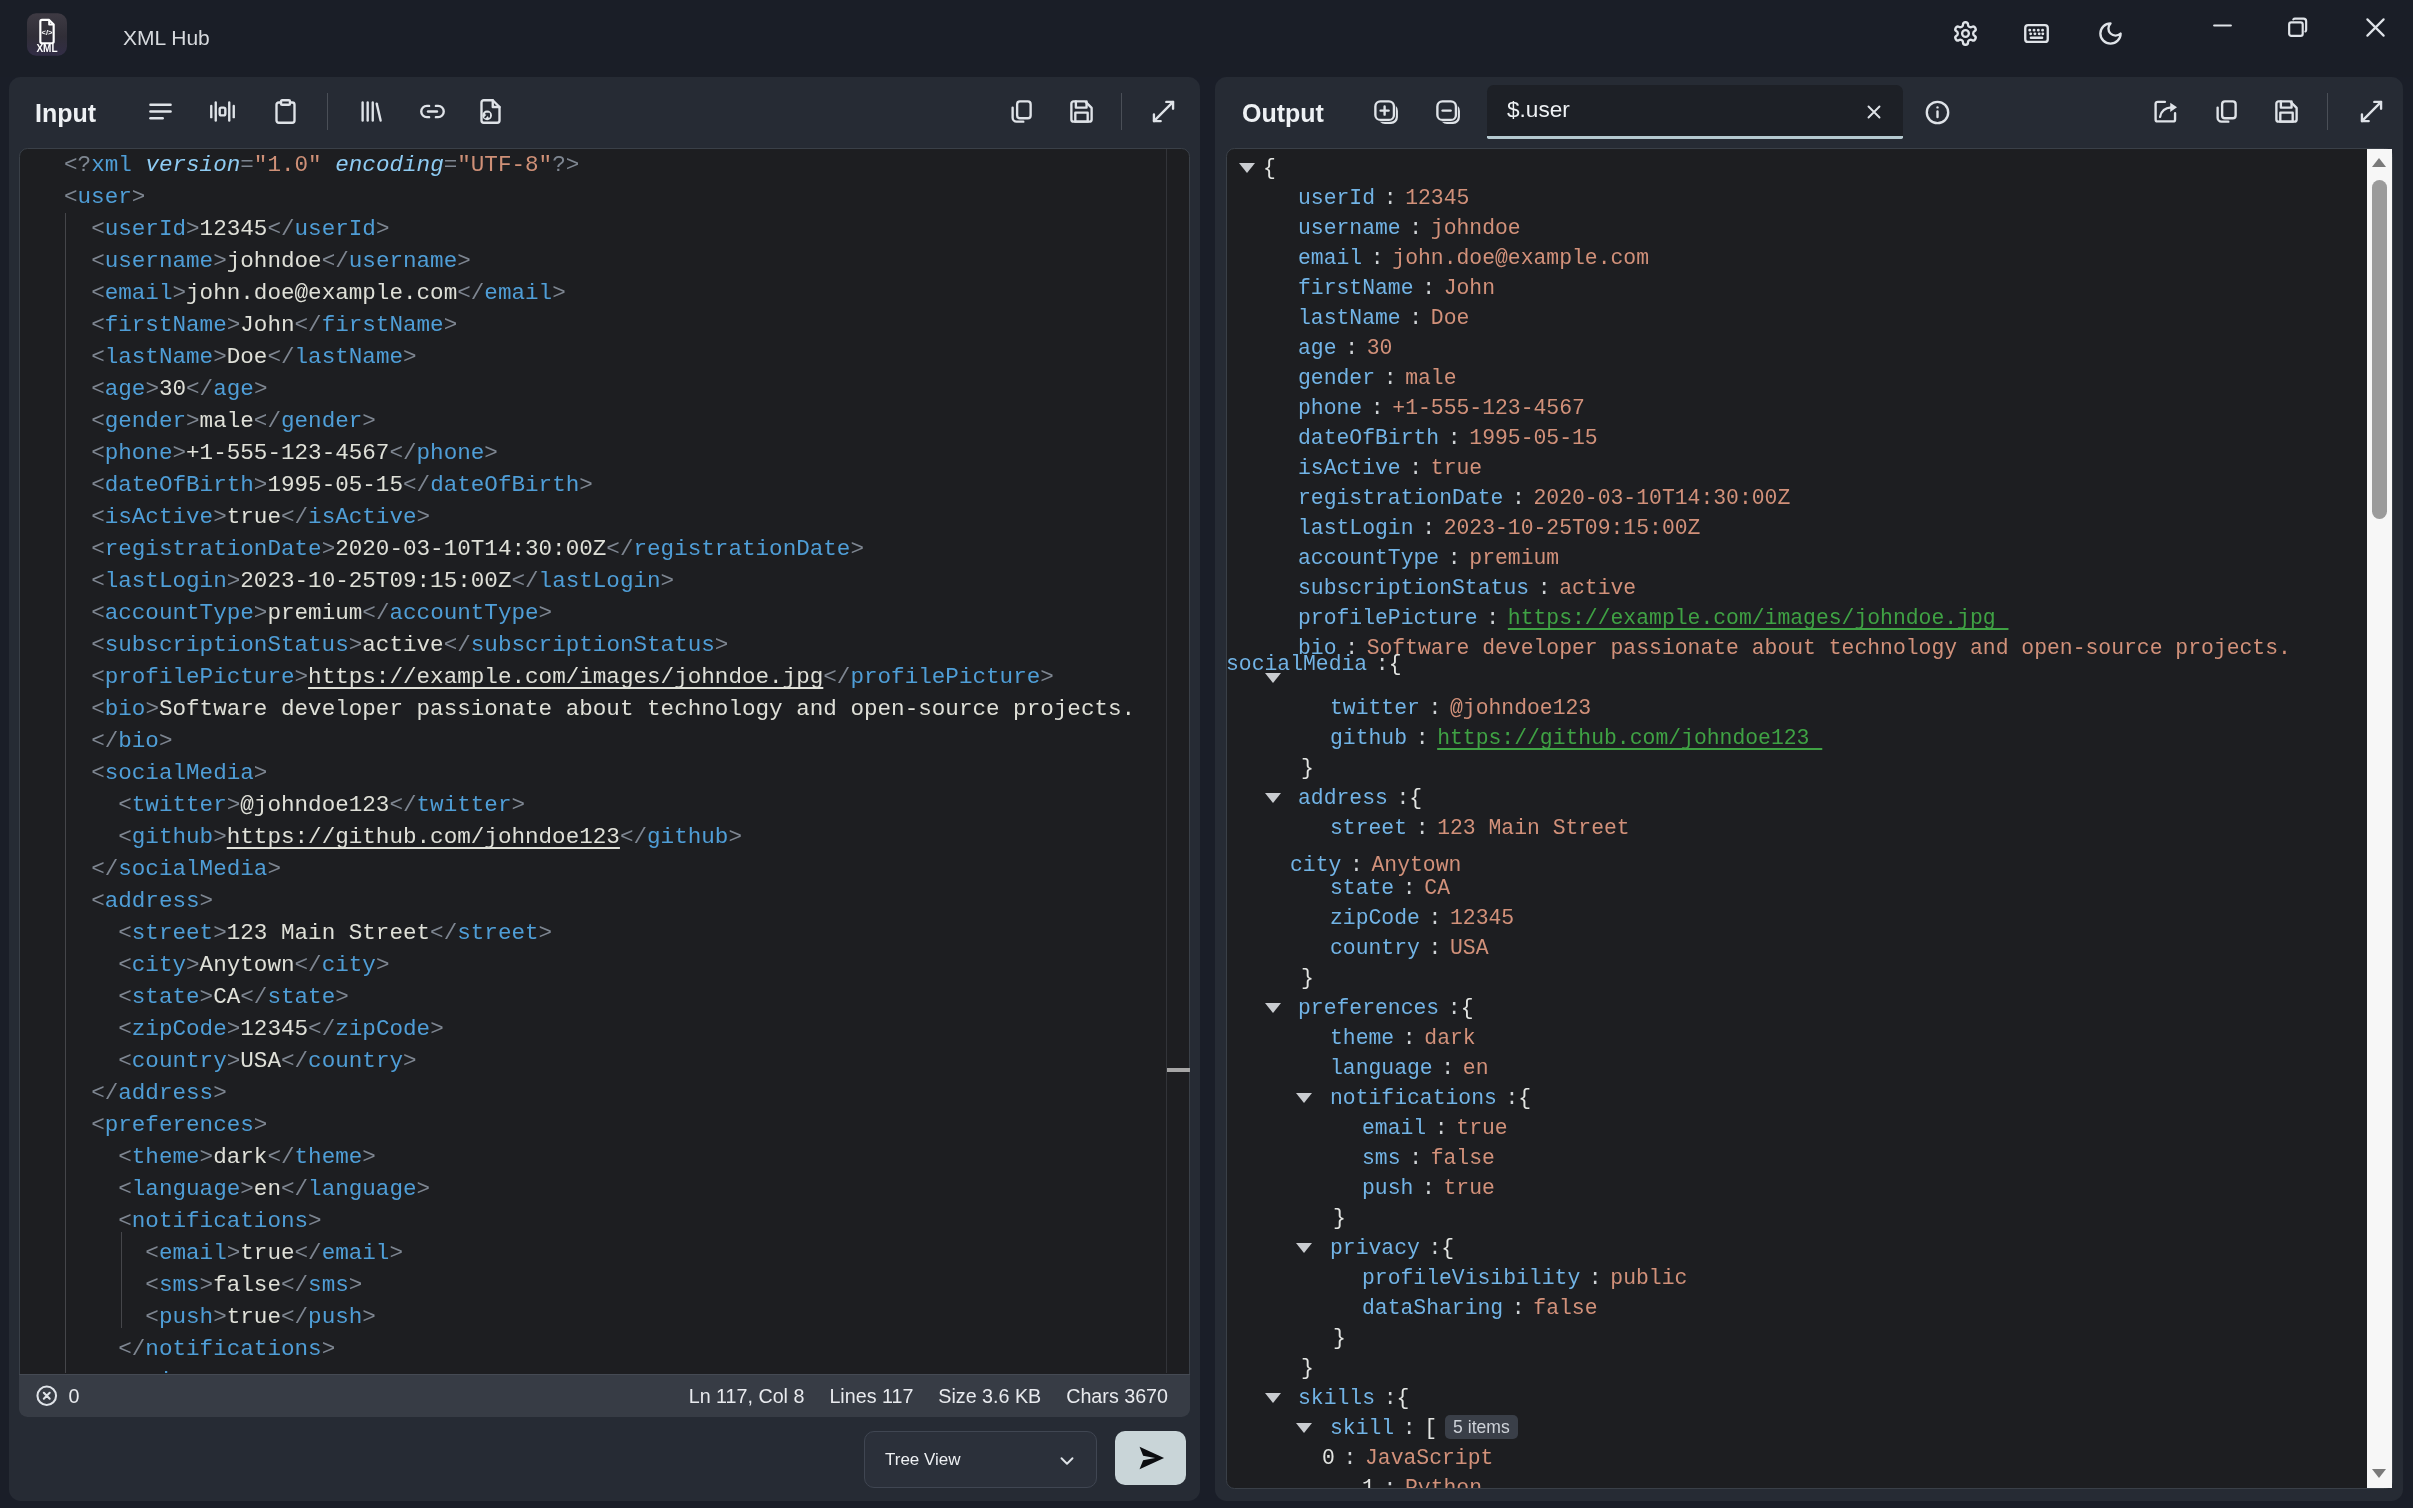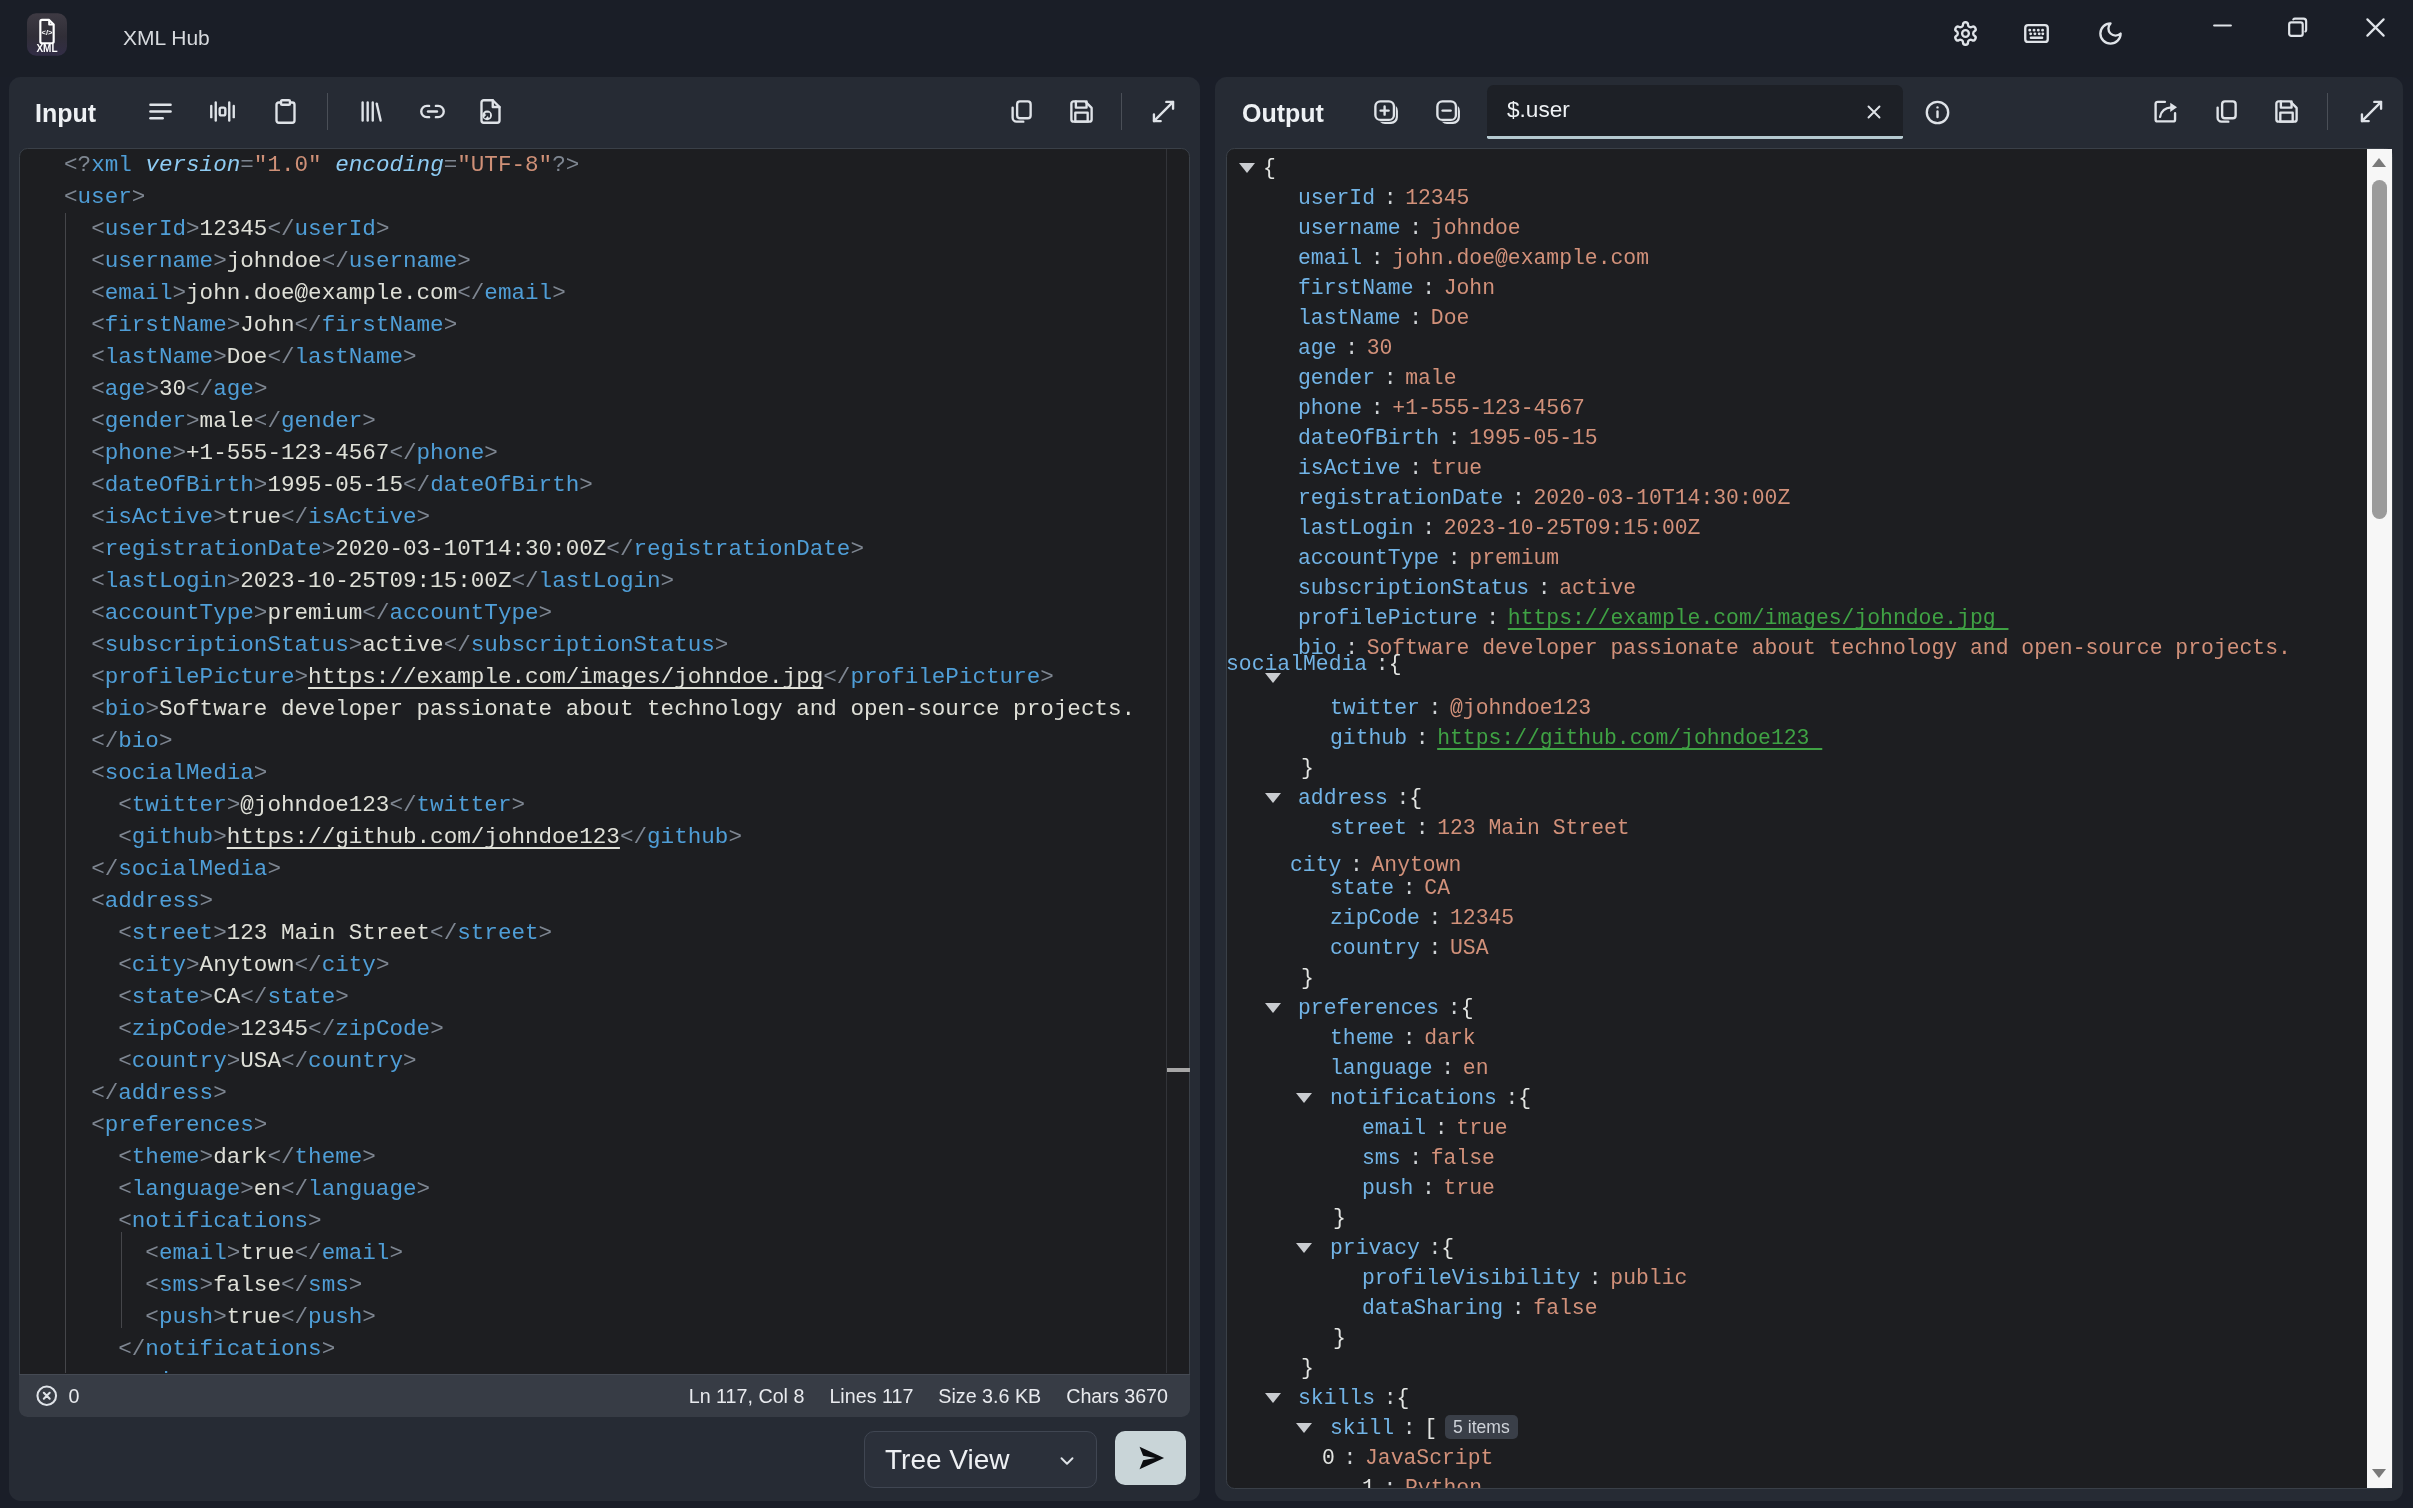--- a/index.html
+++ b/index.html
@@ -34,21 +34,21 @@
 
 
 #statusbar { left:19px; top:1374px; width:1171px; height:43px; background:#373c45;
   border-top:0.8px solid #454a53; border-radius:0 0 8.4px 8.4px; color:#e8eaee; font-size:19.7px; }
 #statusbar .right { position:absolute; right:22px; top:0; height:42px; display:flex; gap:25px;
   align-items:center; }
 #statL { position:absolute; left:16px; top:0; height:42px; display:flex; gap:10px; align-items:center; }
 
 
 #ddl { left:864px; top:1431px; width:233px; height:57px; background:#2b303a;
-  border:0.8px solid #40465260; border:0.8px solid #404652; border-radius:10px; color:#eef0f3; font-size:28px;
+  border:0.8px solid #40465260; border:0.8px solid #404652; border-radius:10px; color:#eef0f3; font-size:17px;
   line-height:55px; padding-left:20px; }
 #ddl svg { position:absolute; right:18.4px; top:17.6px; }
 #sendbtn { left:1115px; top:1431px; width:71px; height:54px; background:#c9d5d8;
   border-radius:10px; display:flex; align-items:center; justify-content:center; }
 
 
 #searchbox { left:1487px; top:85px; width:416px; height:54px; background:#1d2026;
   border-radius:6.7px 6.7px 1.7px 1.7px; border-bottom:3.4px solid #b5c9d0; }
 #searchbox .txt { position:absolute; left:20px; top:0; height:50px; line-height:50px;
   font-size:22.6px; color:#eef1f4; }

